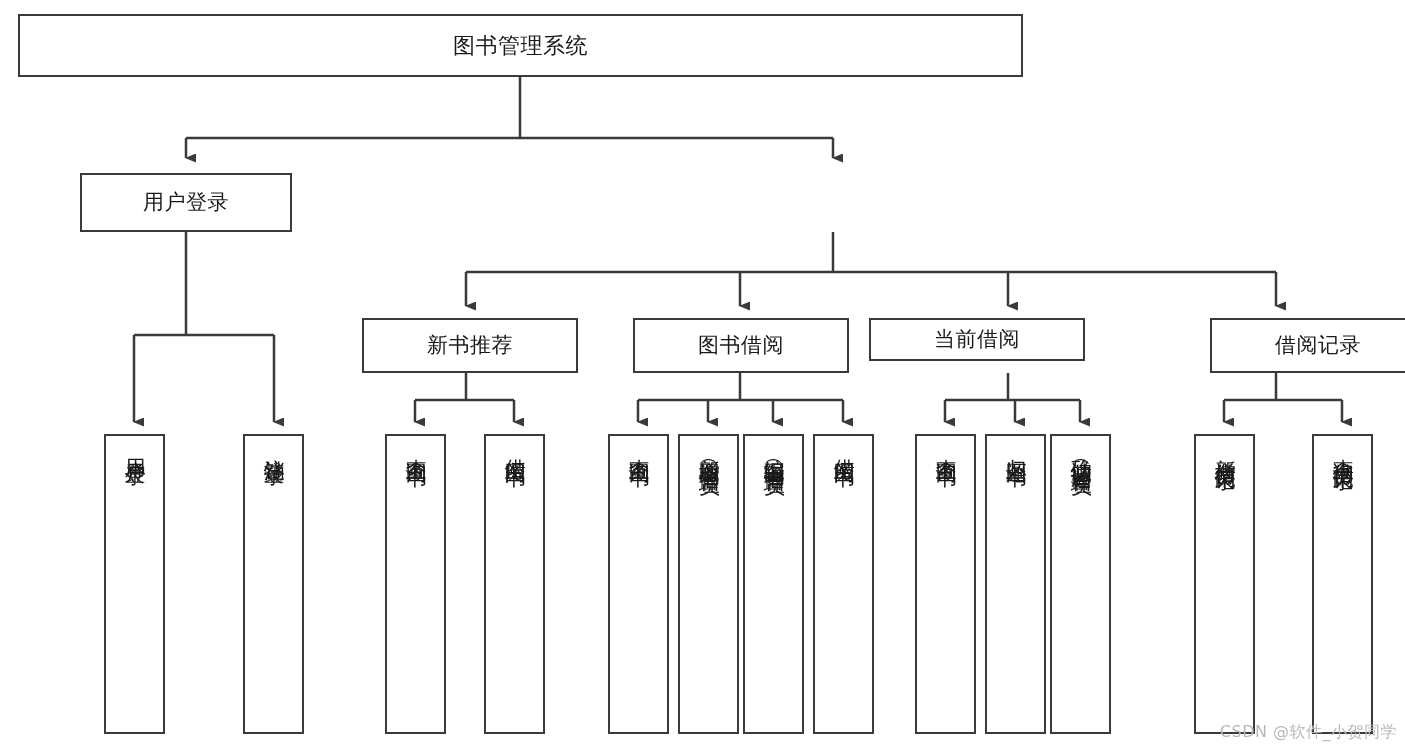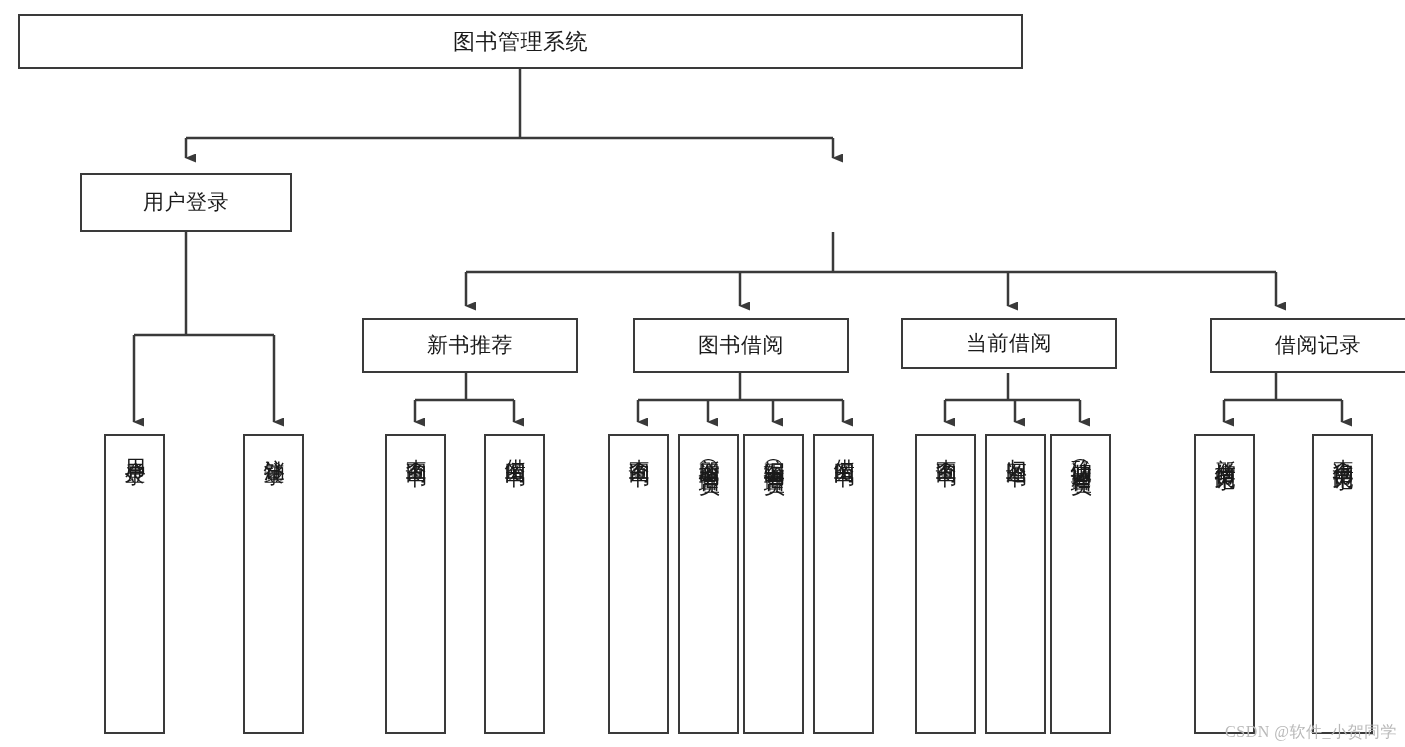--- a/index.html
+++ b/index.html
@@ -60,21 +60,20 @@
   .node-box.root .node-label { font-size: 22px; }
   .watermark {
     position: absolute;
     right: 8px;
     bottom: 4px;
     font-size: 16px;
     color: #b9b9b9;
     letter-spacing: 0.5px;
     white-space: nowrap;
     pointer-events: none;
-    font-family: Liberation Serif, serif;
   }
 </style>
 </head>
 <body>
 
 <div id="diagram-root">
 
   <svg class="diagram-canvas" viewBox="0 0 1405 747" xmlns="http://www.w3.org/2000/svg">
     <defs>
       <marker id="arrowhead" markerWidth="9" markerHeight="11" refX="4.5" refY="10" orient="auto" markerUnits="userSpaceOnUse">
@@ -118,35 +117,35 @@
       <path d="M1015,400 L1015,422" marker-end="url(#arrowhead)"></path>
       <path d="M1080,400 L1080,422" marker-end="url(#arrowhead)"></path>
 
       <path d="M1276,373 L1276,400"></path>
       <path d="M1224,400 L1342,400"></path>
       <path d="M1224,400 L1224,422" marker-end="url(#arrowhead)"></path>
       <path d="M1342,400 L1342,422" marker-end="url(#arrowhead)"></path>
     </g>
   </svg>
 
-  <div class="node-box root" style="left:18px; top:14px; width:1005px; height:55px;">
+  <div class="node-box root" style="left:18px; top:14px; width:1005px; height:63px;">
     <span class="node-label">图书管理系统</span>
   </div>
 
   <div class="node-box" style="left:80px; top:173px; width:212px; height:59px;">
     <span class="node-label">用户登录</span>
   </div>
 
   <div class="node-box" style="left:362px; top:318px; width:216px; height:55px;">
     <span class="node-label">新书推荐</span>
   </div>
   <div class="node-box" style="left:633px; top:318px; width:216px; height:55px;">
     <span class="node-label">图书借阅</span>
   </div>
-  <div class="node-box" style="left:901px; top:318px; width:216px; height:51px;">
+  <div class="node-box" style="left:869px; top:318px; width:216px; height:43px;">
     <span class="node-label">当前借阅</span>
   </div>
   <div class="node-box" style="left:1210px; top:318px; width:216px; height:55px;">
     <span class="node-label">借阅记录</span>
   </div>
 
   <div class="node-box vertical" style="left:104px; top:434px; width:61px; height:300px;">
     <span class="node-label">用户登录</span>
   </div>
   <div class="node-box vertical" style="left:243px; top:434px; width:61px; height:300px;">

